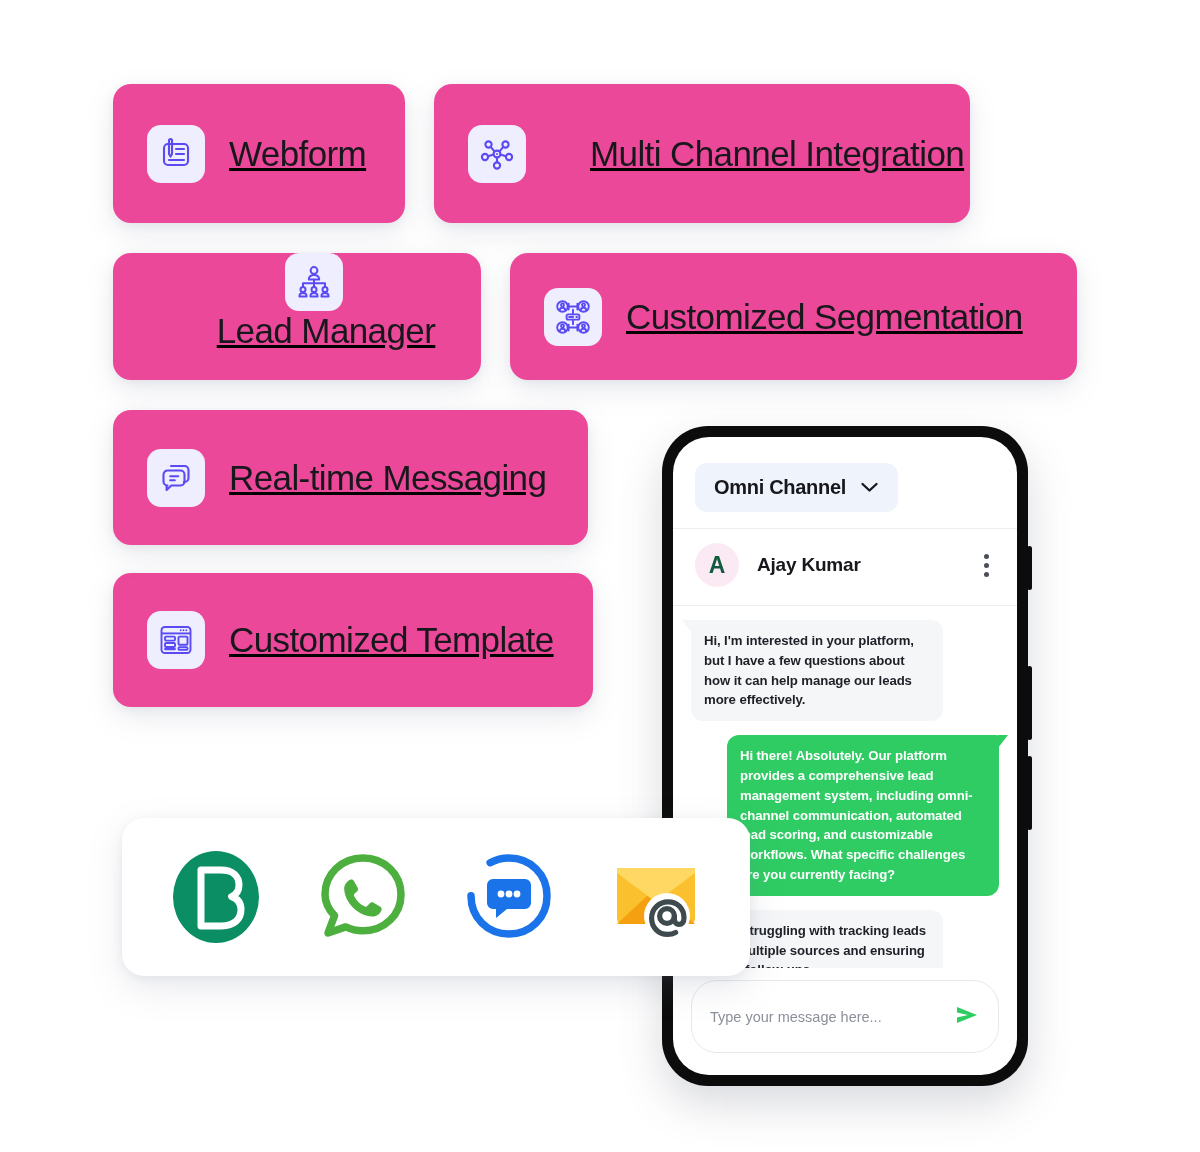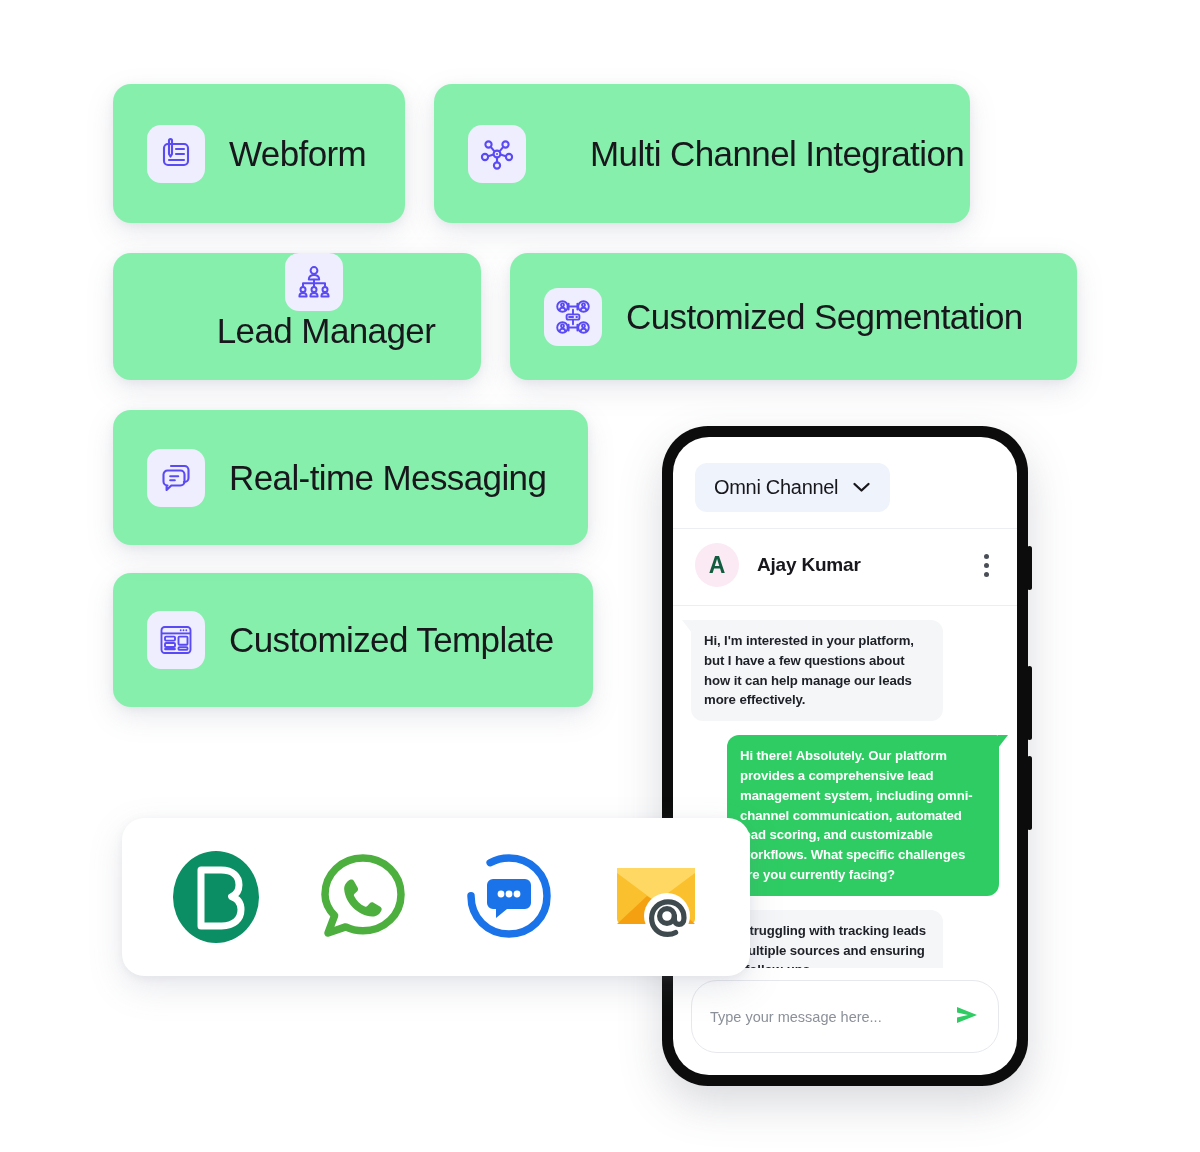--- a/index.html
+++ b/index.html
@@ -12,26 +12,27 @@
   }
   .stage {
     position: relative;
     width: 1200px; height: 1152px;
     background: #ffffff;
   }
 
   
   .fcard {
     position: absolute;
-    background: #86efac;
+    background: #ec4899;
     border-radius: 18px;
     box-shadow: 0 10px 28px rgba(120,125,150,0.16), 0 2px 8px rgba(120,125,150,0.10);
     display: flex;
     align-items: center;
     padding-left: 34px;
+    text-decoration: underline;
   }
   .ficon {
     width: 58px; height: 58px;
     border-radius: 14px;
     background: #EFEEFE;
     flex: 0 0 auto;
     display: flex; align-items: center; justify-content: center;
   }
   .ficon svg { display:block; }
   .flabel {
@@ -94,21 +95,21 @@
 
   
   #chip-row { padding: 26px 22px 16px 22px; }
   #omni-chip {
     display: inline-flex; align-items: center; gap: 14px;
     background: #EFF3FB;
     border-radius: 12px;
     padding: 13px 19px;
   }
   #omni-chip .chip-label {
-    font-size: 20px; font-weight: 400; color: #17171c; letter-spacing: -0.3px;
+    font-size: 20px; font-weight: 700; color: #17171c; letter-spacing: -0.3px;
   }
 
   #contact-row {
     display: flex; align-items: center;
     padding: 14px 22px 18px 22px;
     border-top: 1px solid #eceef1;
     border-bottom: 1px solid #eceef1;
   }
   #avatar {
     width: 44px; height: 44px; border-radius: 50%;

